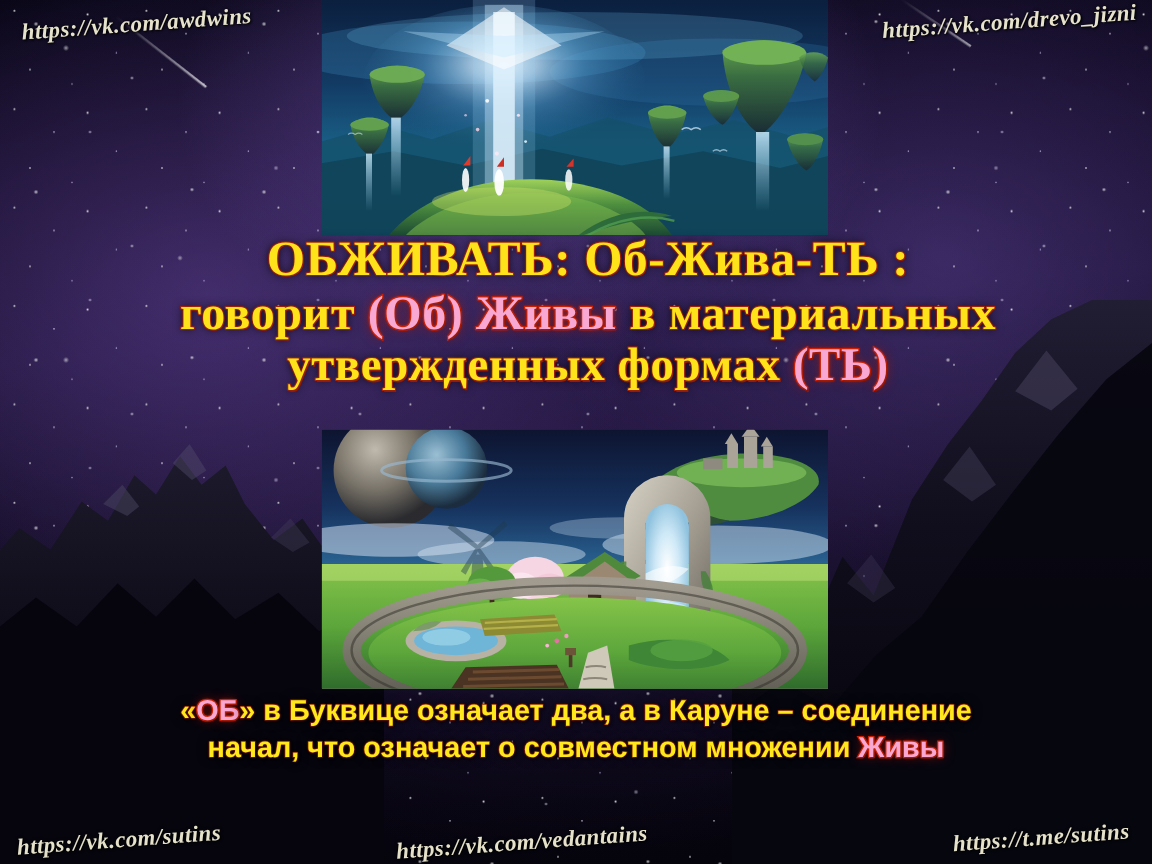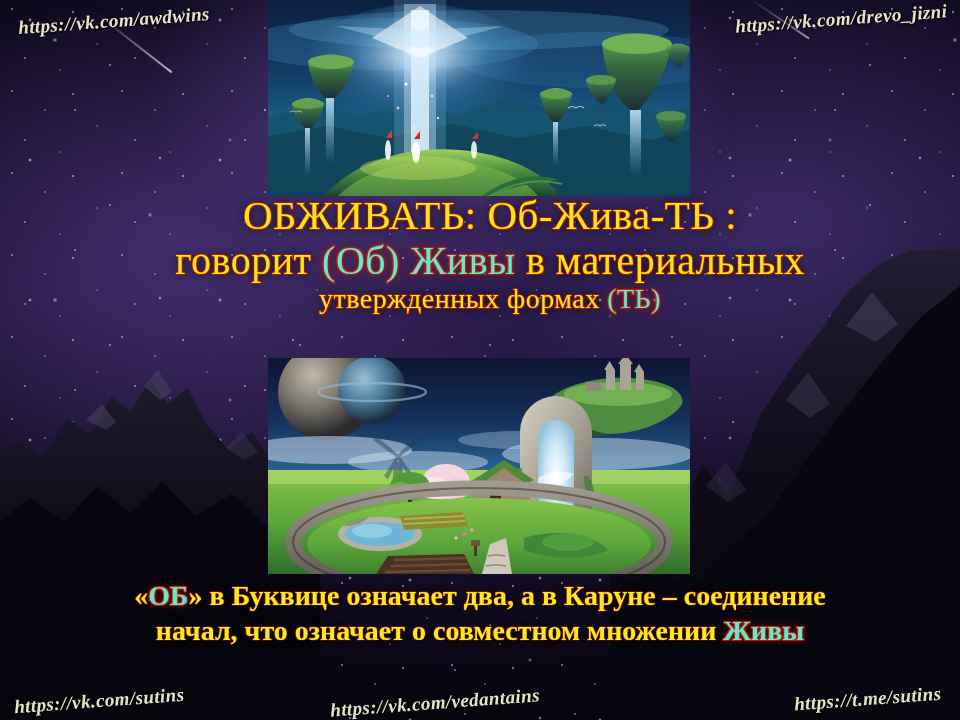--- a/index.html
+++ b/index.html
@@ -83,55 +83,55 @@
   .headline{
     position:absolute; left:0; right:0; top:192px;
     text-align:center;
     line-height:1.03;
     z-index:20;
     pointer-events:none;
   }
   .headline .ln{
     display:block;
     font-family:"Liberation Serif", serif;
-    font-weight:normal;
+    font-weight:bold;
     font-size:41px;
     letter-spacing:.5px;
     color:#ffe31a;
     -webkit-text-stroke:1.6px #c4290c;
     paint-order: stroke fill;
     text-shadow:
       0 0 2px #b8270b,
       1px 1px 0 #8d1c07,
       0 0 8px rgba(0,0,0,.85);
     white-space:nowrap;
     padding:2px 16px;
     margin-left:20px;
   }
   .headline .ln.l2{ font-size:40px; }
-  .headline .ln.l3{ font-size:28px; }
+  .headline .ln.l3{ font-size:39px; }
 
   .hot{
-    color:#5eead4;
+    color:#f9a8d4;
     -webkit-text-stroke:2.1px #d21f05;
     text-shadow:0 0 3px #e02b08, 0 0 10px rgba(160,20,0,.8), 1px 1px 0 #7d1604;
   }
 
   .footline{
     position:absolute; left:0; right:0; top:578px;
     text-align:center;
     z-index:20;
     line-height:1.12;
     pointer-events:none;
   }
   .footline .fn{
     display:block;
-    font-family:Liberation Serif, serif;
+    font-family:Liberation Sans, sans-serif;
     font-weight:bold;
-    font-size:28px;
+    font-size:24px;
     color:#ffe81b;
     -webkit-text-stroke:1.1px #b3290d;
     paint-order: stroke fill;
     text-shadow:0 0 2px #9c2208, 1px 1px 2px #000, 0 0 9px rgba(0,0,0,.9);
     white-space:nowrap;
     padding:2px 0;
   }
 
   
   .wm{

